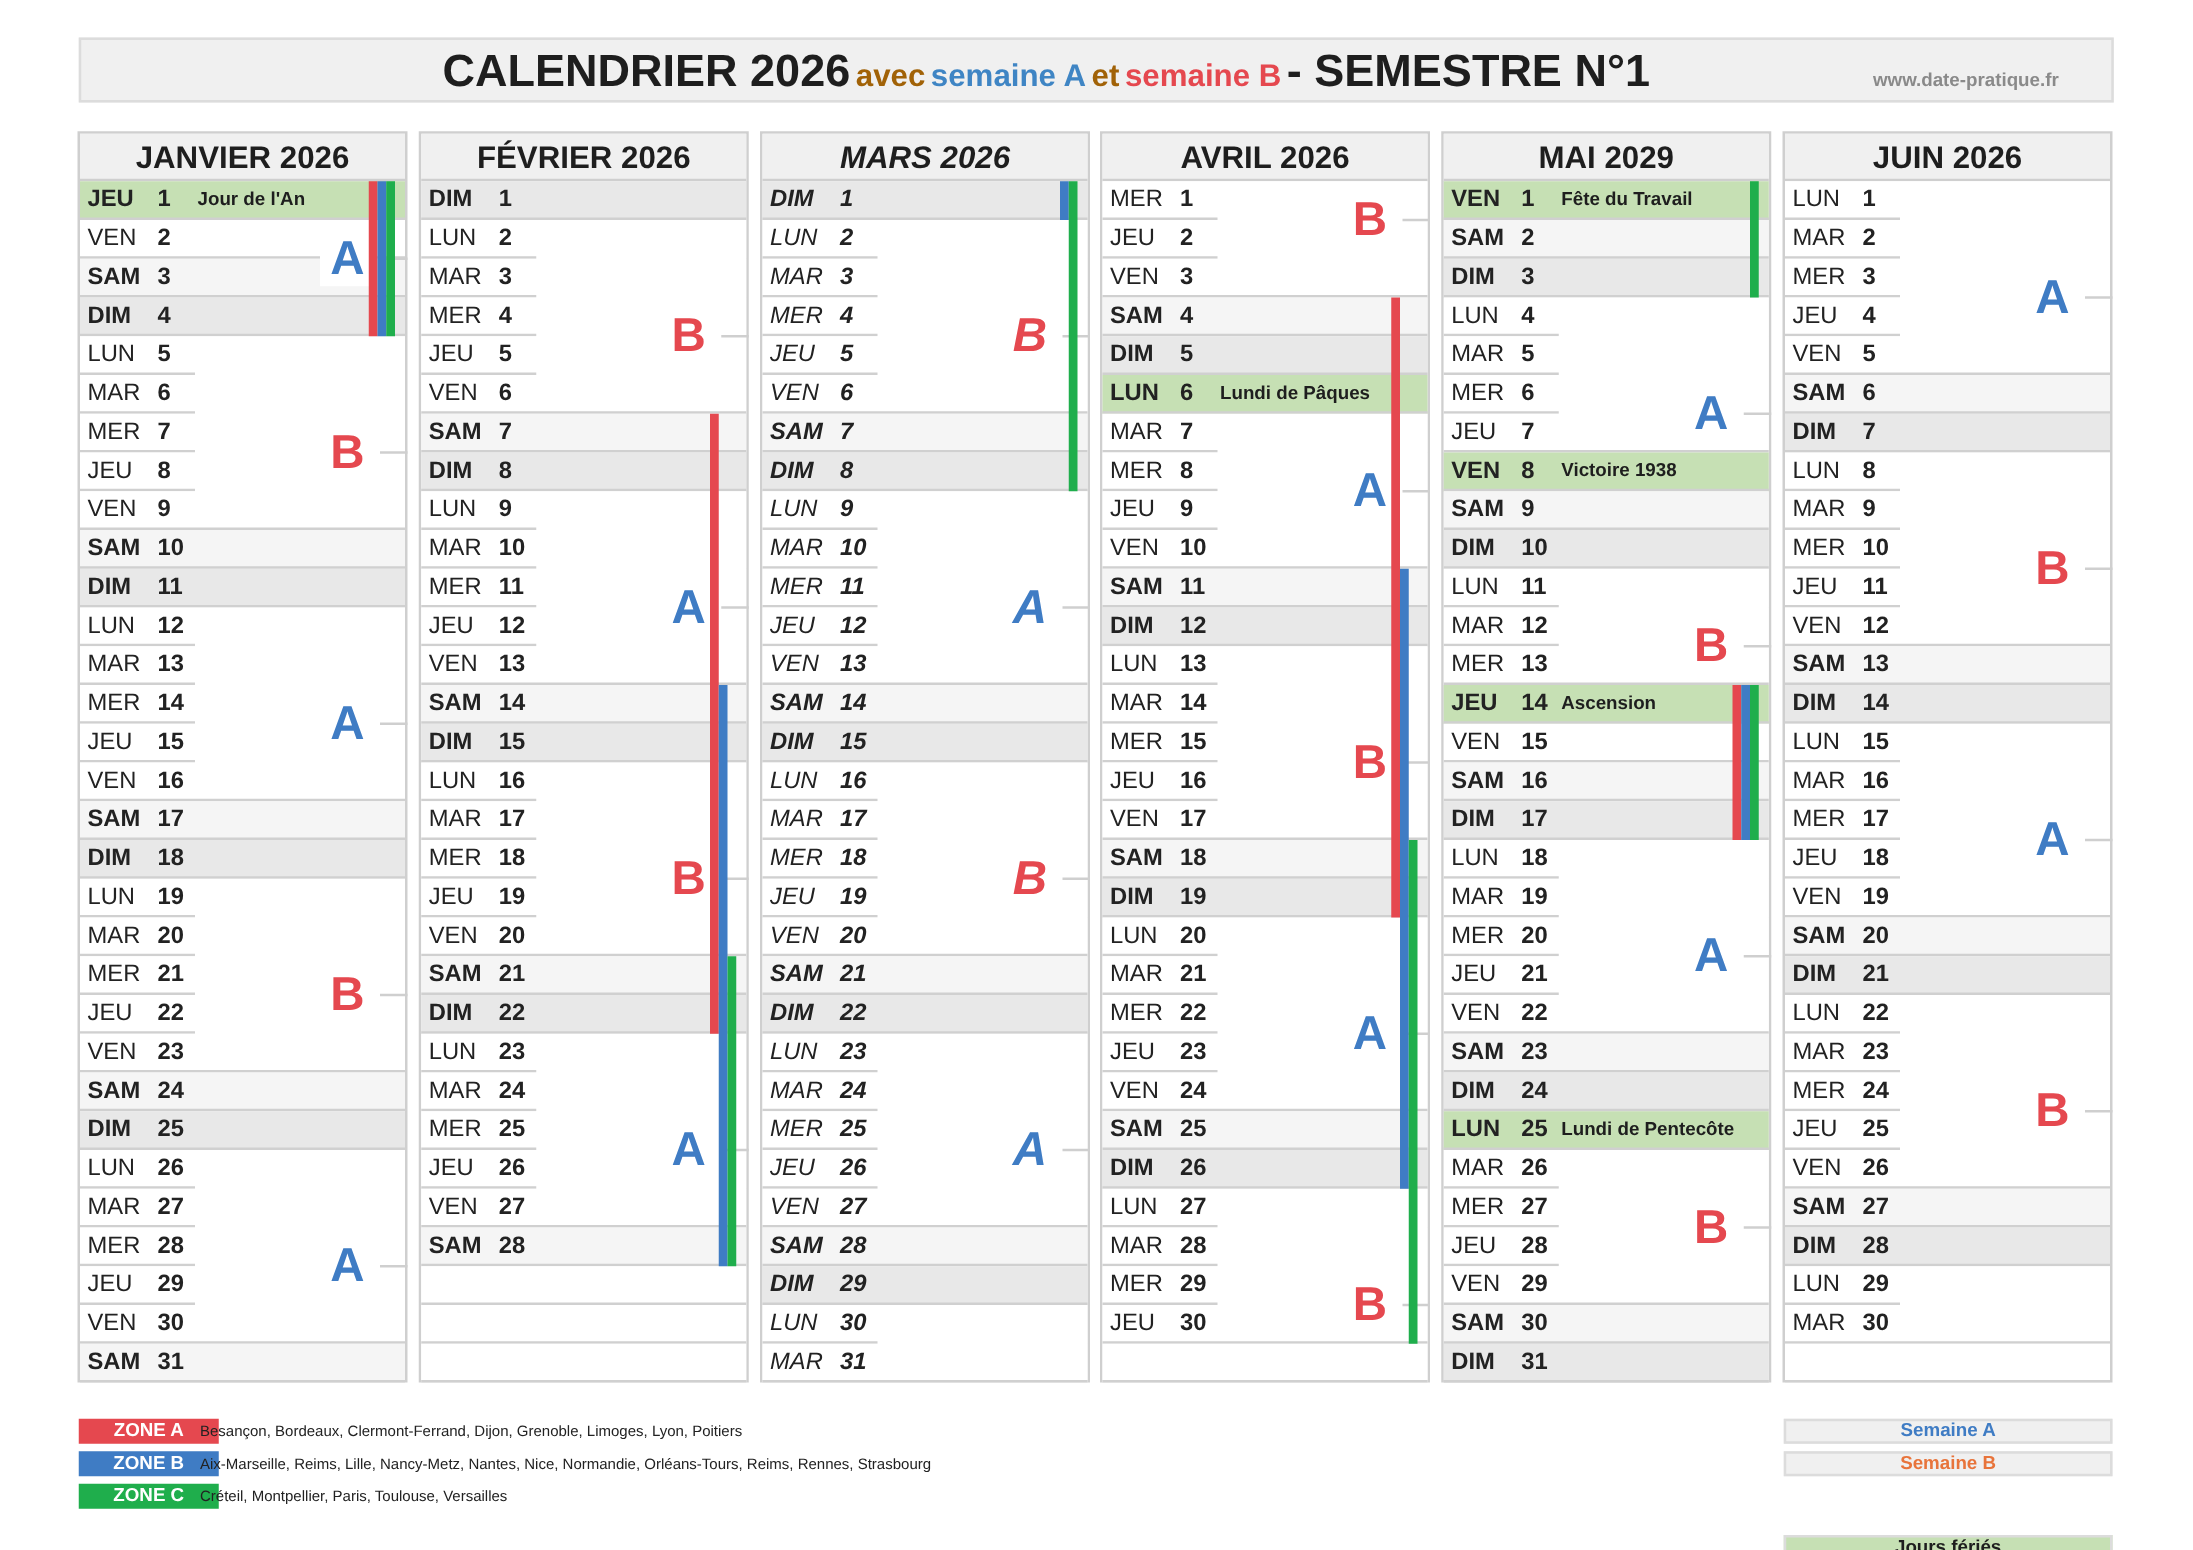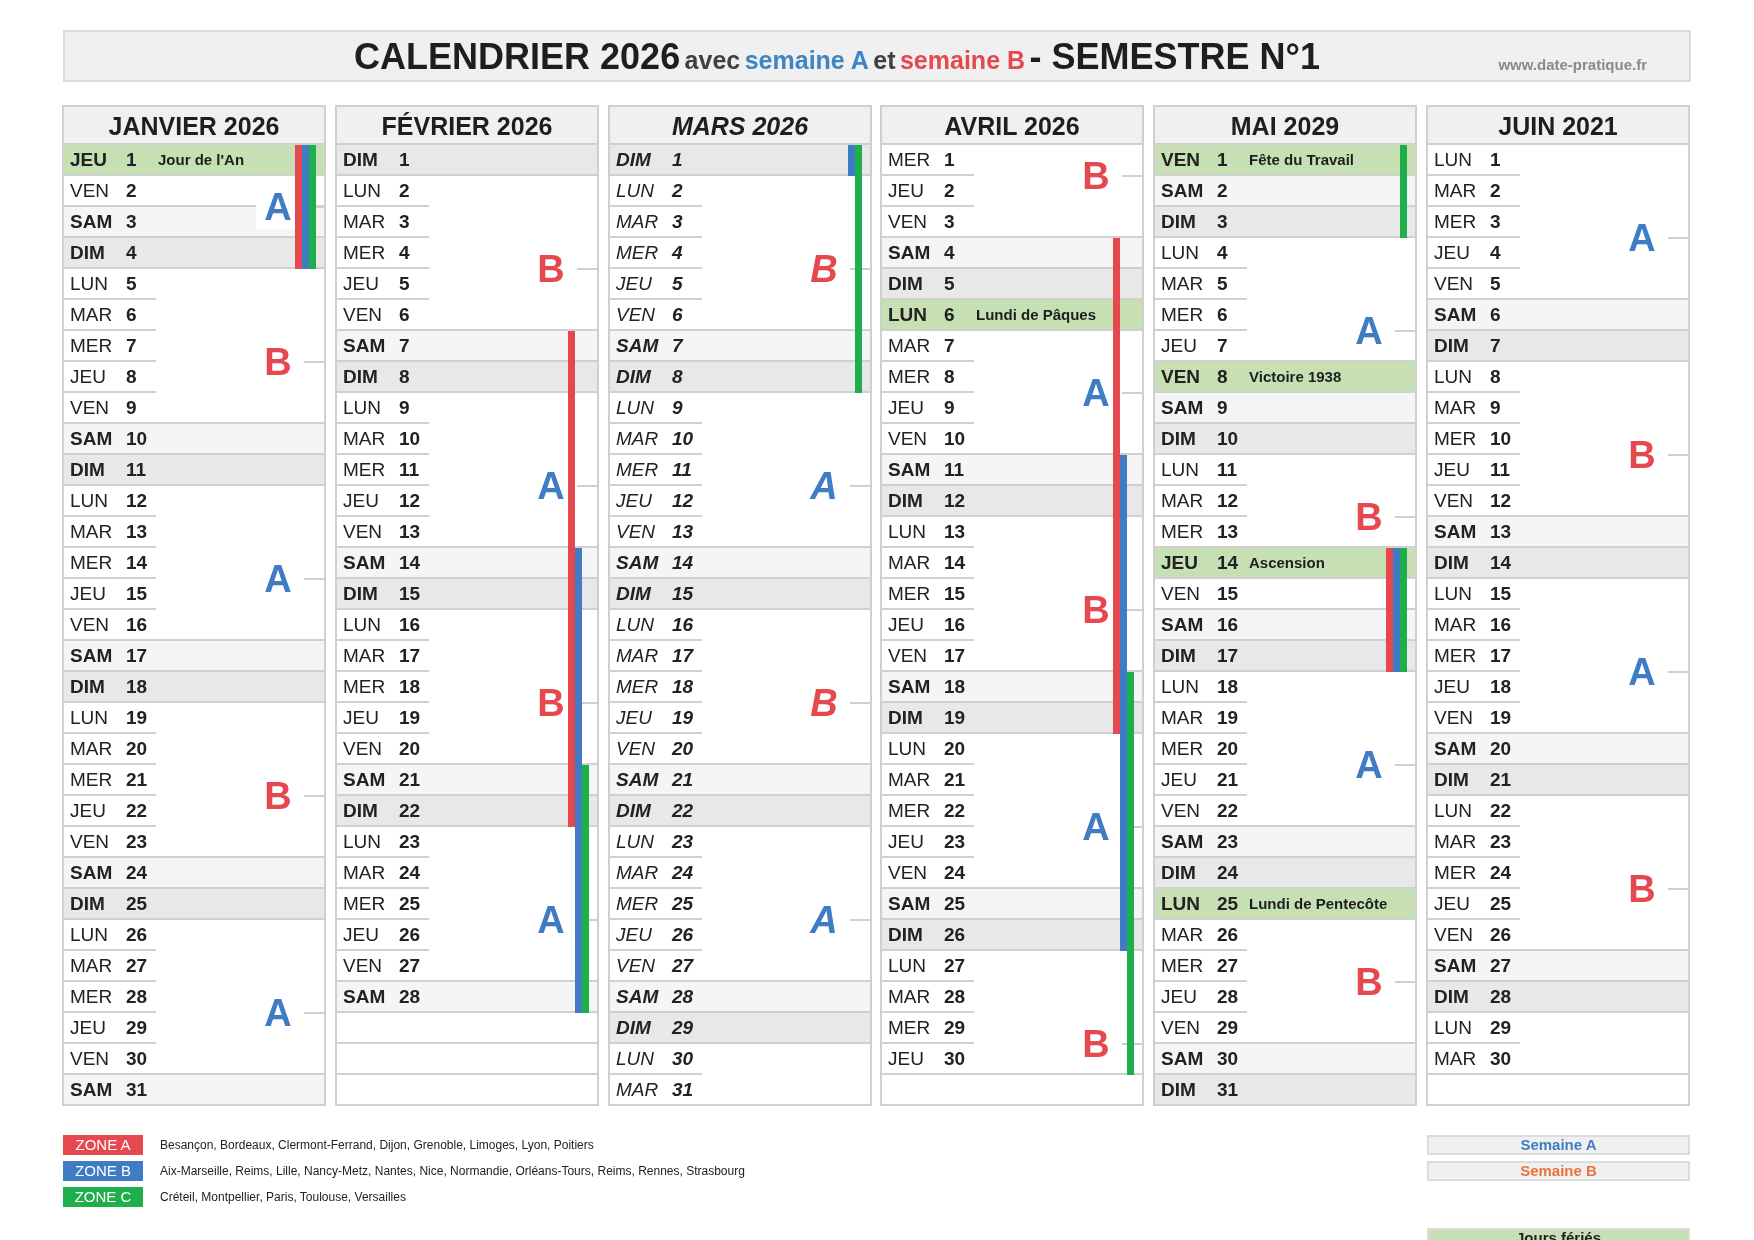--- a/index.html
+++ b/index.html
@@ -1,20 +1,20 @@
 <!DOCTYPE html>
 <html><head>
 <meta charset="utf-8">
 <style>
   html,body{margin:0;padding:0;background:#fff;}
   body{width:1754px;height:1240px;position:relative;overflow:hidden;font-family:"Liberation Sans","DejaVu Sans",sans-serif;color:#222;}
   .titlebar{position:absolute;left:63px;top:30px;width:1628px;height:52px;background:#f0f0f0;border:2px solid #dcdcdc;box-sizing:border-box;}
   .title{position:absolute;left:0;right:0;top:4px;text-align:center;white-space:nowrap;transform:translateX(-40px);}
   .title .t1{font-size:36px;font-weight:bold;color:#1e1e1e;}
-  .title .t2{font-size:25px;font-weight:bold;color:#404040;}
+  .title .t2{font-size:25px;font-weight:bold;color:#a16207;}
   .title .ta{font-size:25px;font-weight:bold;color:#3f85c4;}
   .title .tb{font-size:25px;font-weight:bold;color:#e5484f;}
   .site{position:absolute;right:42px;top:24px;font-size:15px;font-weight:bold;color:#8a8a8a;}
   .month{position:absolute;top:105px;width:264px;height:1001px;border:2px solid #cfcfcf;box-sizing:border-box;background:#fff;}
   .mhead{height:38px;background:#f0f0f0;border-bottom:2px solid #cfcfcf;box-sizing:border-box;text-align:center;font-size:25px;font-weight:bold;line-height:38px;color:#1e1e1e;}
   .rows{position:relative;}
   .row{position:absolute;left:0;right:0;height:31px;border-bottom:2px solid #d0d0d0;box-sizing:border-box;background:#fff;}
   .row.sat{background:#f5f5f5;}
   .row.sun{background:#e8e8e8;}
   .row.hol{background:#c6e0b4;}
@@ -26,21 +26,21 @@
   .num{position:absolute;left:62px;top:4px;width:30px;font-size:19px;font-weight:bold;color:#222;}
   .hname{position:absolute;left:94px;top:6px;font-size:15px;font-weight:bold;color:#1e1e1e;white-space:nowrap;}
   .wl{position:absolute;right:24px;width:44px;height:44px;margin-top:-22px;font-size:38px;font-weight:bold;text-align:center;line-height:44px;background:#fff;}
   .wl.A{color:#3f7cc4;}
   .wl.B{color:#e5484f;}
   .wl .tick{position:absolute;left:48px;top:21px;width:22px;height:2px;background:#cfcfcf;}
   .bar{position:absolute;width:7px;}
   .bar.A{background:#e5484f;}
   .bar.B{background:#3f7cc4;}
   .bar.C{background:#1fae4c;}
-  .zone{position:absolute;left:63px;height:20px;width:80px;color:#fff;font-size:15px;text-align:center;line-height:20px;}
+  .zone{position:absolute;left:63px;height:20px;width:112px;color:#fff;font-size:15px;text-align:center;line-height:20px;font-weight:bold;}
   .zonetxt{position:absolute;left:160px;font-size:12px;color:#222;line-height:20px;white-space:nowrap;}
   .leg{position:absolute;left:1427px;width:263px;height:20px;border:2px solid #dcdcdc;box-sizing:border-box;background:#f0f0f0;text-align:center;font-size:15px;font-weight:bold;line-height:16px;}
 </style>
 </head>
 <body>
 
 <div class="titlebar">
   <div class="title">
     <span class="t1">CALENDRIER 2026</span>
     <span class="t2">avec</span>
@@ -800,21 +800,21 @@
         <div class="wl B" style="top: 372px;"><span>B</span><div class="tick"></div></div>
         <div class="wl A" style="top: 620px;"><span>A</span><div class="tick"></div></div>
         <div class="wl B" style="top: 837px;"><span>B</span><div class="tick"></div></div>
         <div class="bar C" style="left: 245px; top: 0px; height: 93px;"></div>
         <div class="bar A" style="left: 231px; top: 403px; height: 124px;"></div>
         <div class="bar B" style="left: 238px; top: 403px; height: 124px;"></div>
         <div class="bar C" style="left: 245px; top: 403px; height: 124px;"></div>
       </div>
     </div>
     <div class="month" style="left: 1426px;">
-      <div class="mhead">JUIN 2021</div>
+      <div class="mhead">JUIN 2026</div>
       <div class="rows">
         <div class="row wk" style="top: 0px;">
           <div class="inline"></div>
           <span class="dn">LUN</span>
           <span class="num">1</span>
         </div>
         <div class="row wk" style="top: 31px;">
           <div class="inline"></div>
           <span class="dn">MAR</span>
           <span class="num">2</span>

